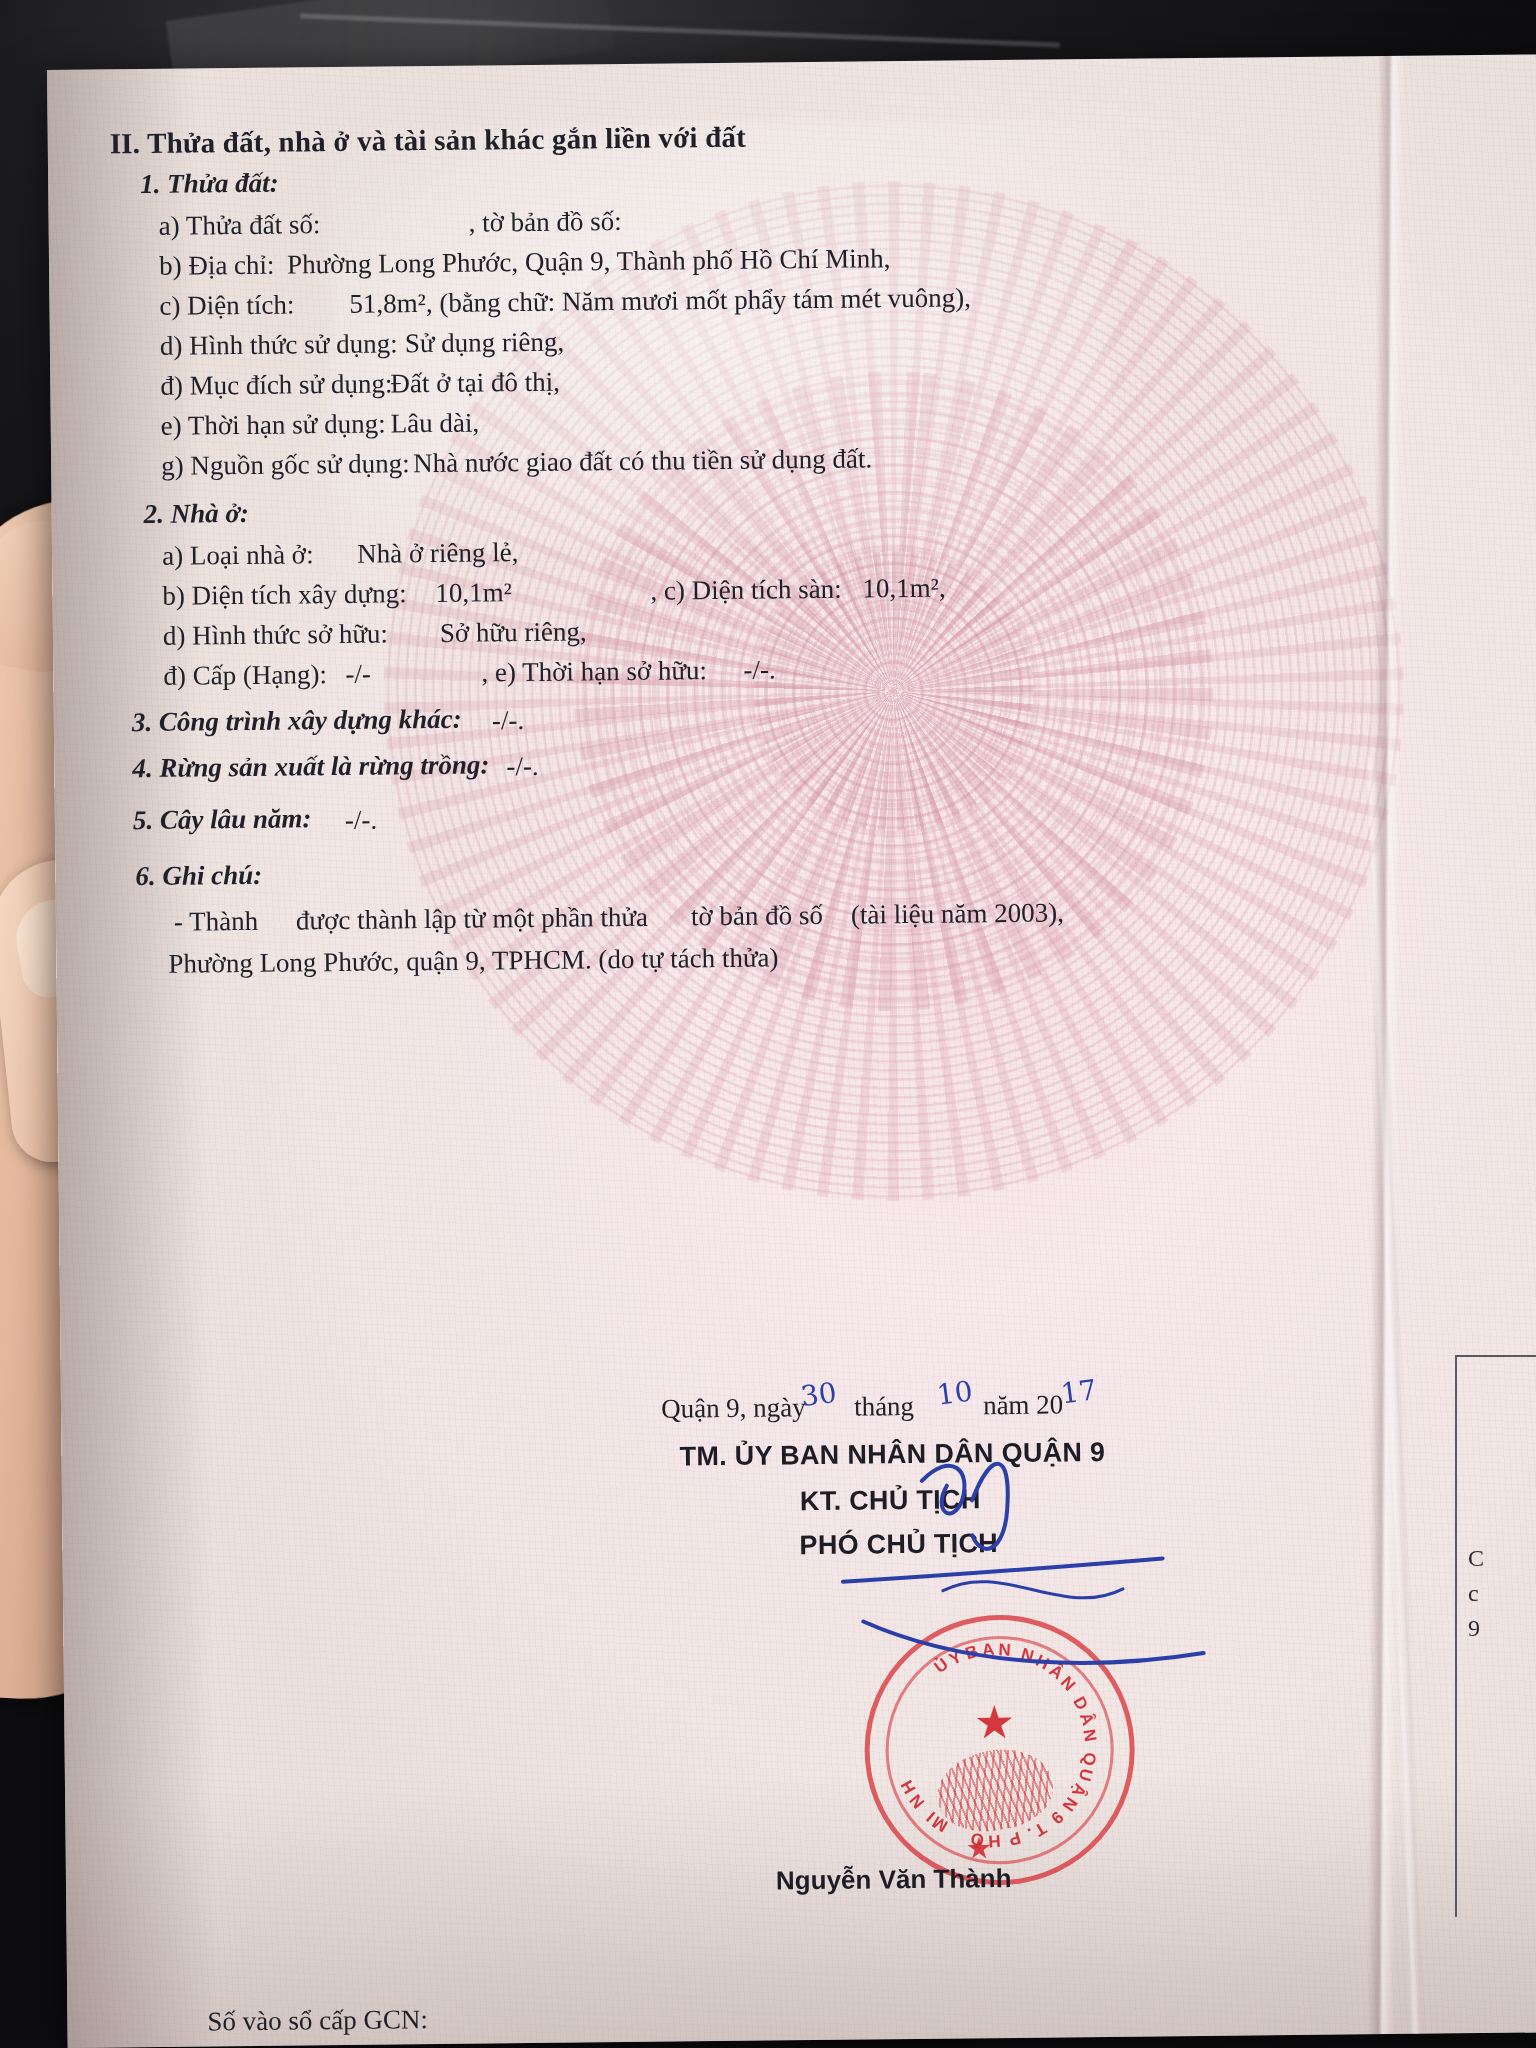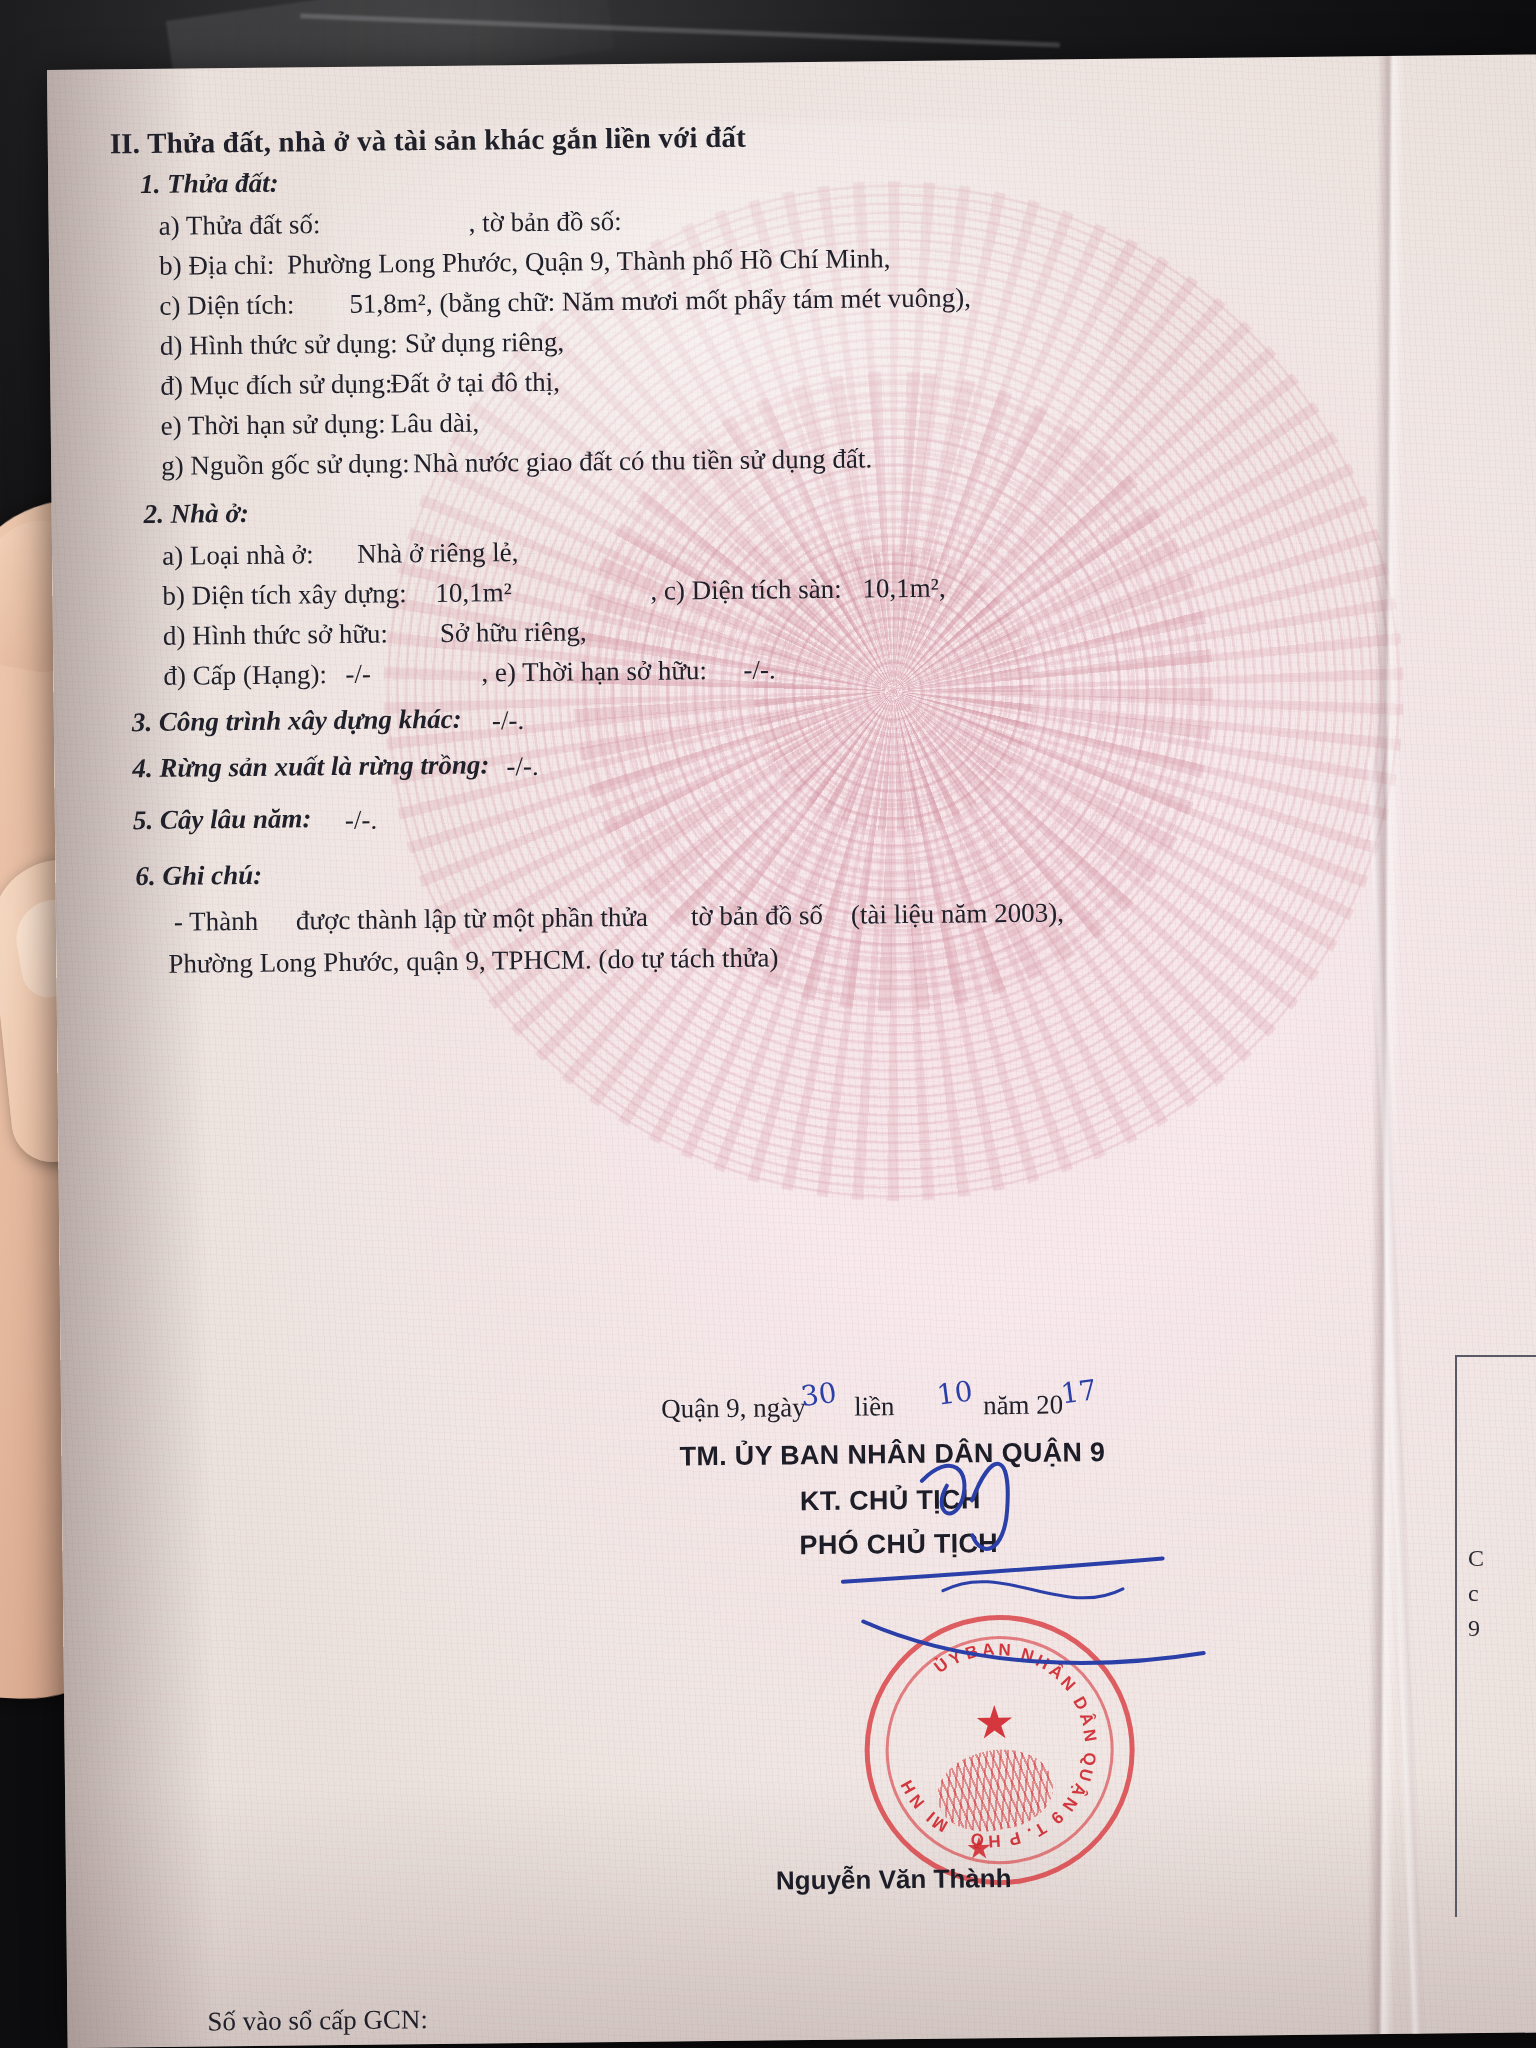--- a/index.html
+++ b/index.html
@@ -393,21 +393,21 @@
 
     <div class="ln body-line" style="left:118px; top:838px;">- Thành</div>
     <div class="ln body-line" style="left:240px; top:838px;">được thành lập từ một phần thửa</div>
     <div class="ln body-line" style="left:635px; top:838px;">tờ bản đồ số</div>
     <div class="ln body-line" style="left:795px; top:838px;">(tài liệu năm 2003),</div>
 
     <div class="ln body-line" style="left:112px; top:880px;">Phường Long Phước, quận 9, TPHCM. (do tự  tách thửa)</div>
 
     <div class="sig-date" style="left:600px; top:1330px;">Quận 9, ngày</div>
     <div class="handwrite" style="position:absolute; left:740px; top:1316px;">30</div>
-    <div class="sig-date" style="left:793px; top:1330px;">liền</div>
+    <div class="sig-date" style="left:793px; top:1330px;">tháng</div>
     <div class="handwrite" style="position:absolute; left:876px; top:1316px;">10</div>
     <div class="sig-date" style="left:922px; top:1330px;">năm 20</div>
     <div class="handwrite" style="position:absolute; left:1000px; top:1316px;">17</div>
 
     <div class="sig-title" style="left:618px; top:1378px;">TM. ỦY BAN NHÂN DÂN QUẬN 9</div>
     <div class="sig-title" style="left:738px; top:1424px;">KT. CHỦ TỊCH</div>
     <div class="sig-title" style="left:737px; top:1468px;">PHÓ CHỦ TỊCH</div>
 
     <div class="seal"></div>
     <div class="seal-star">★</div>

